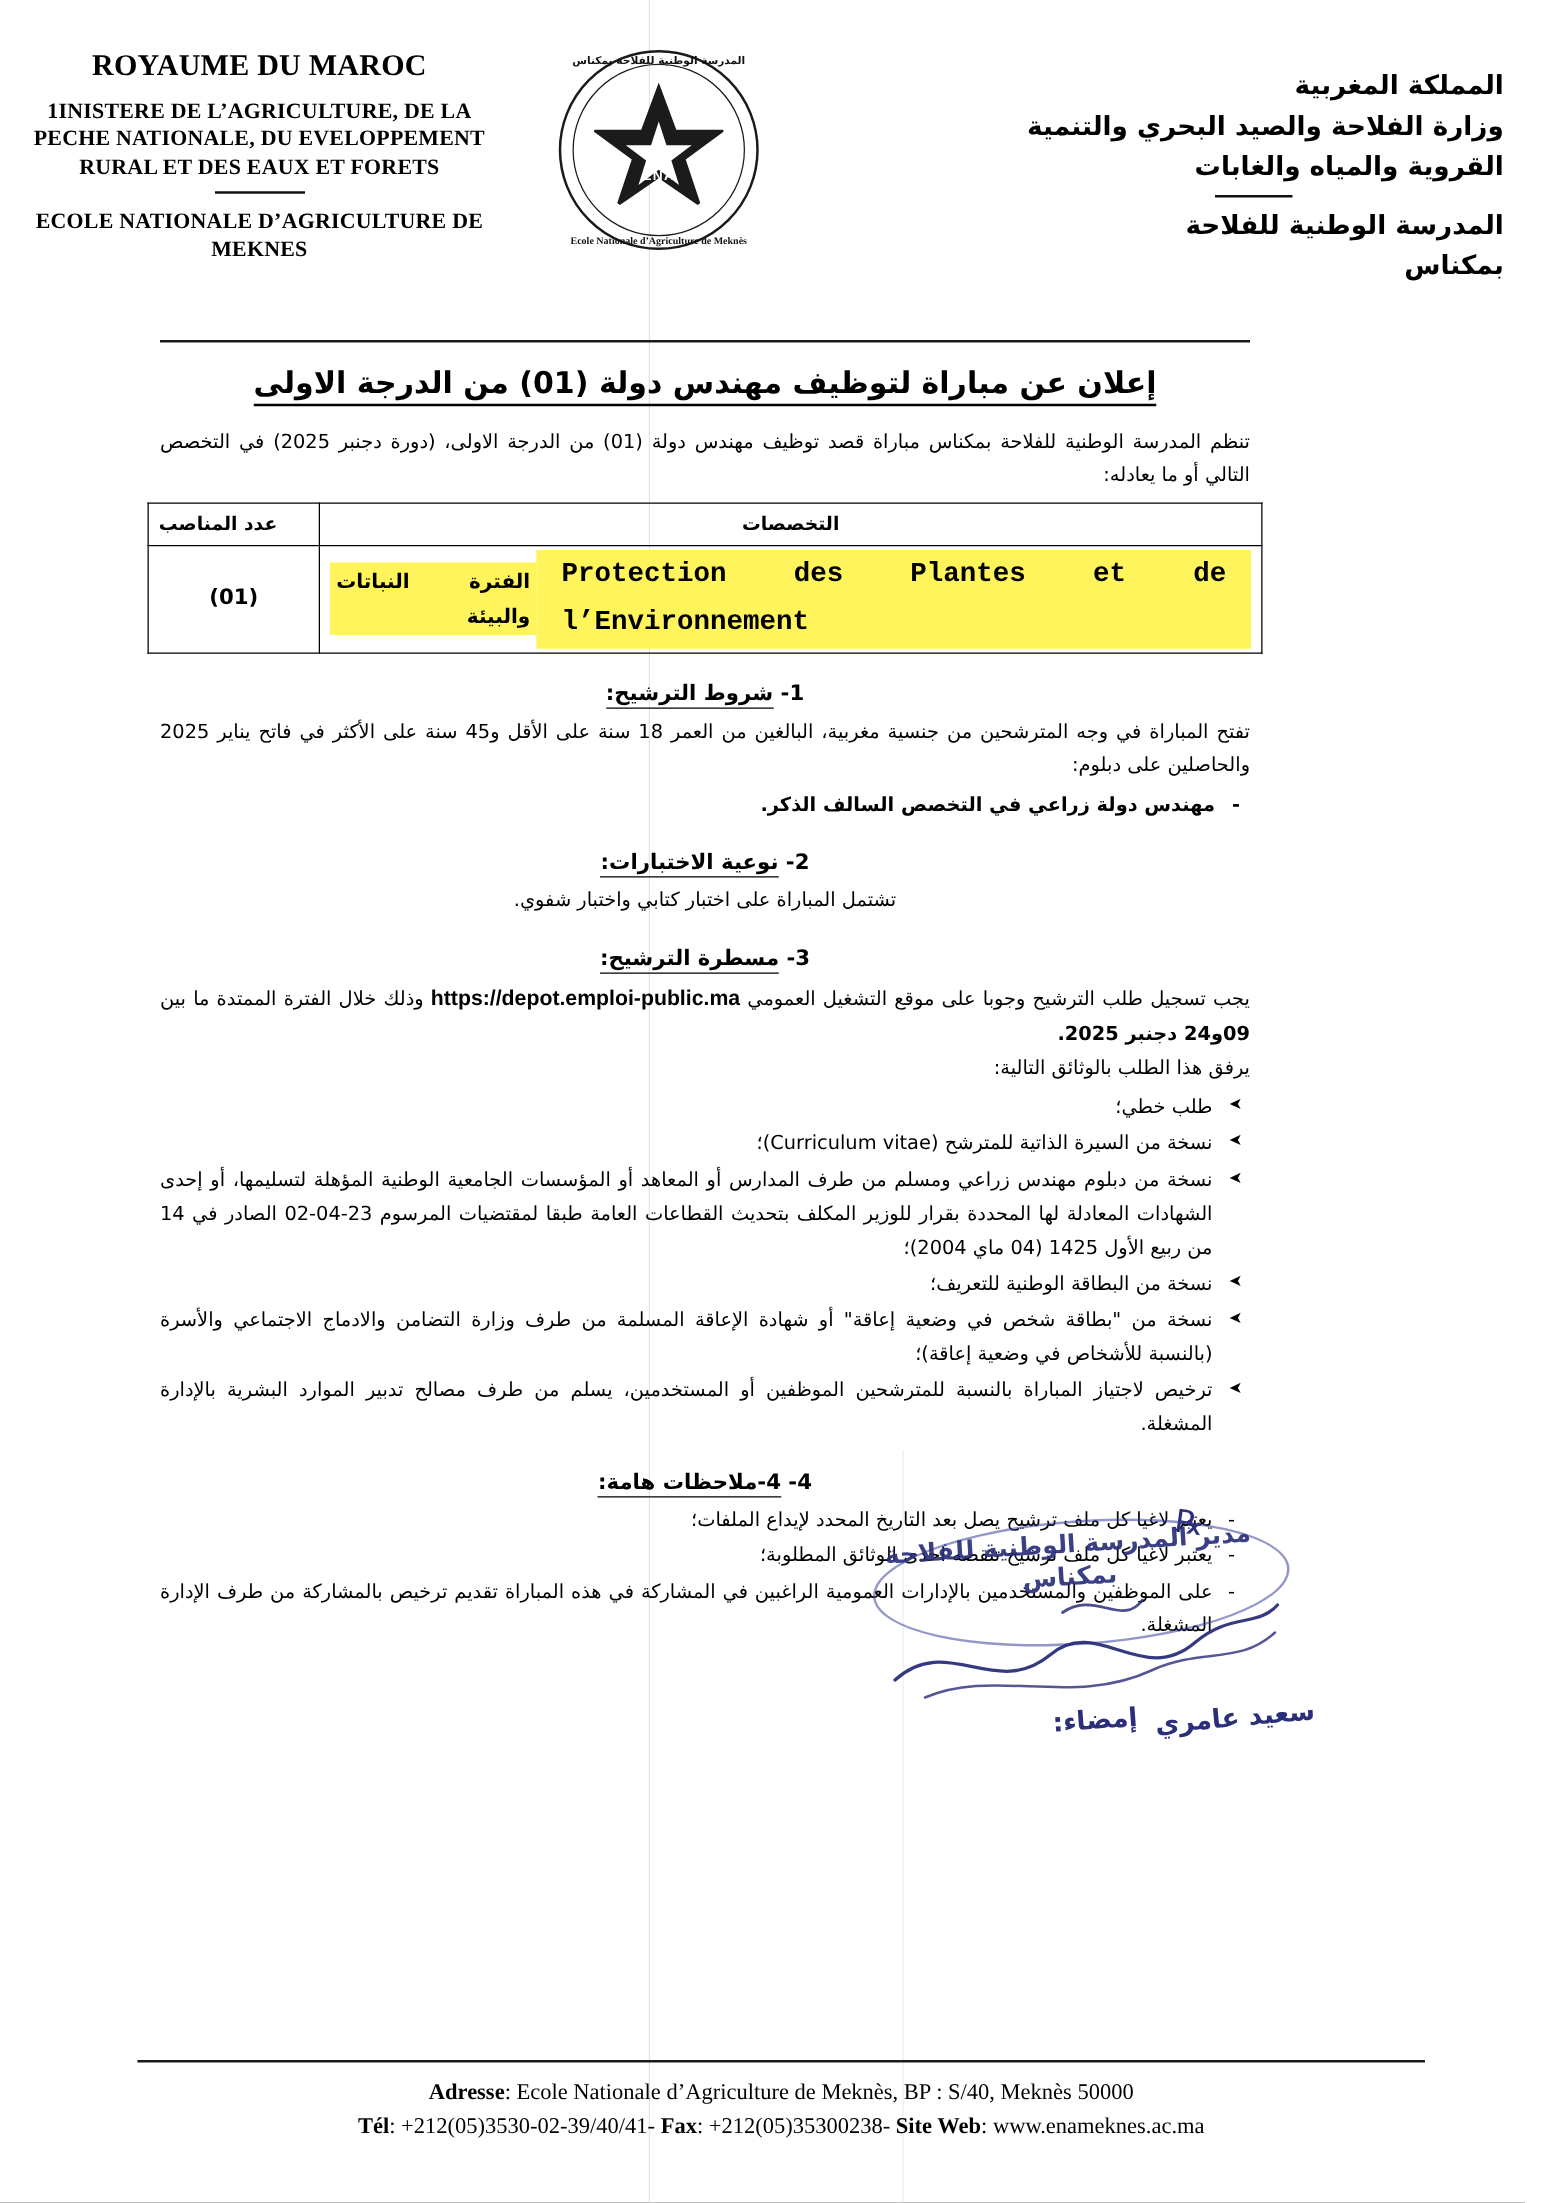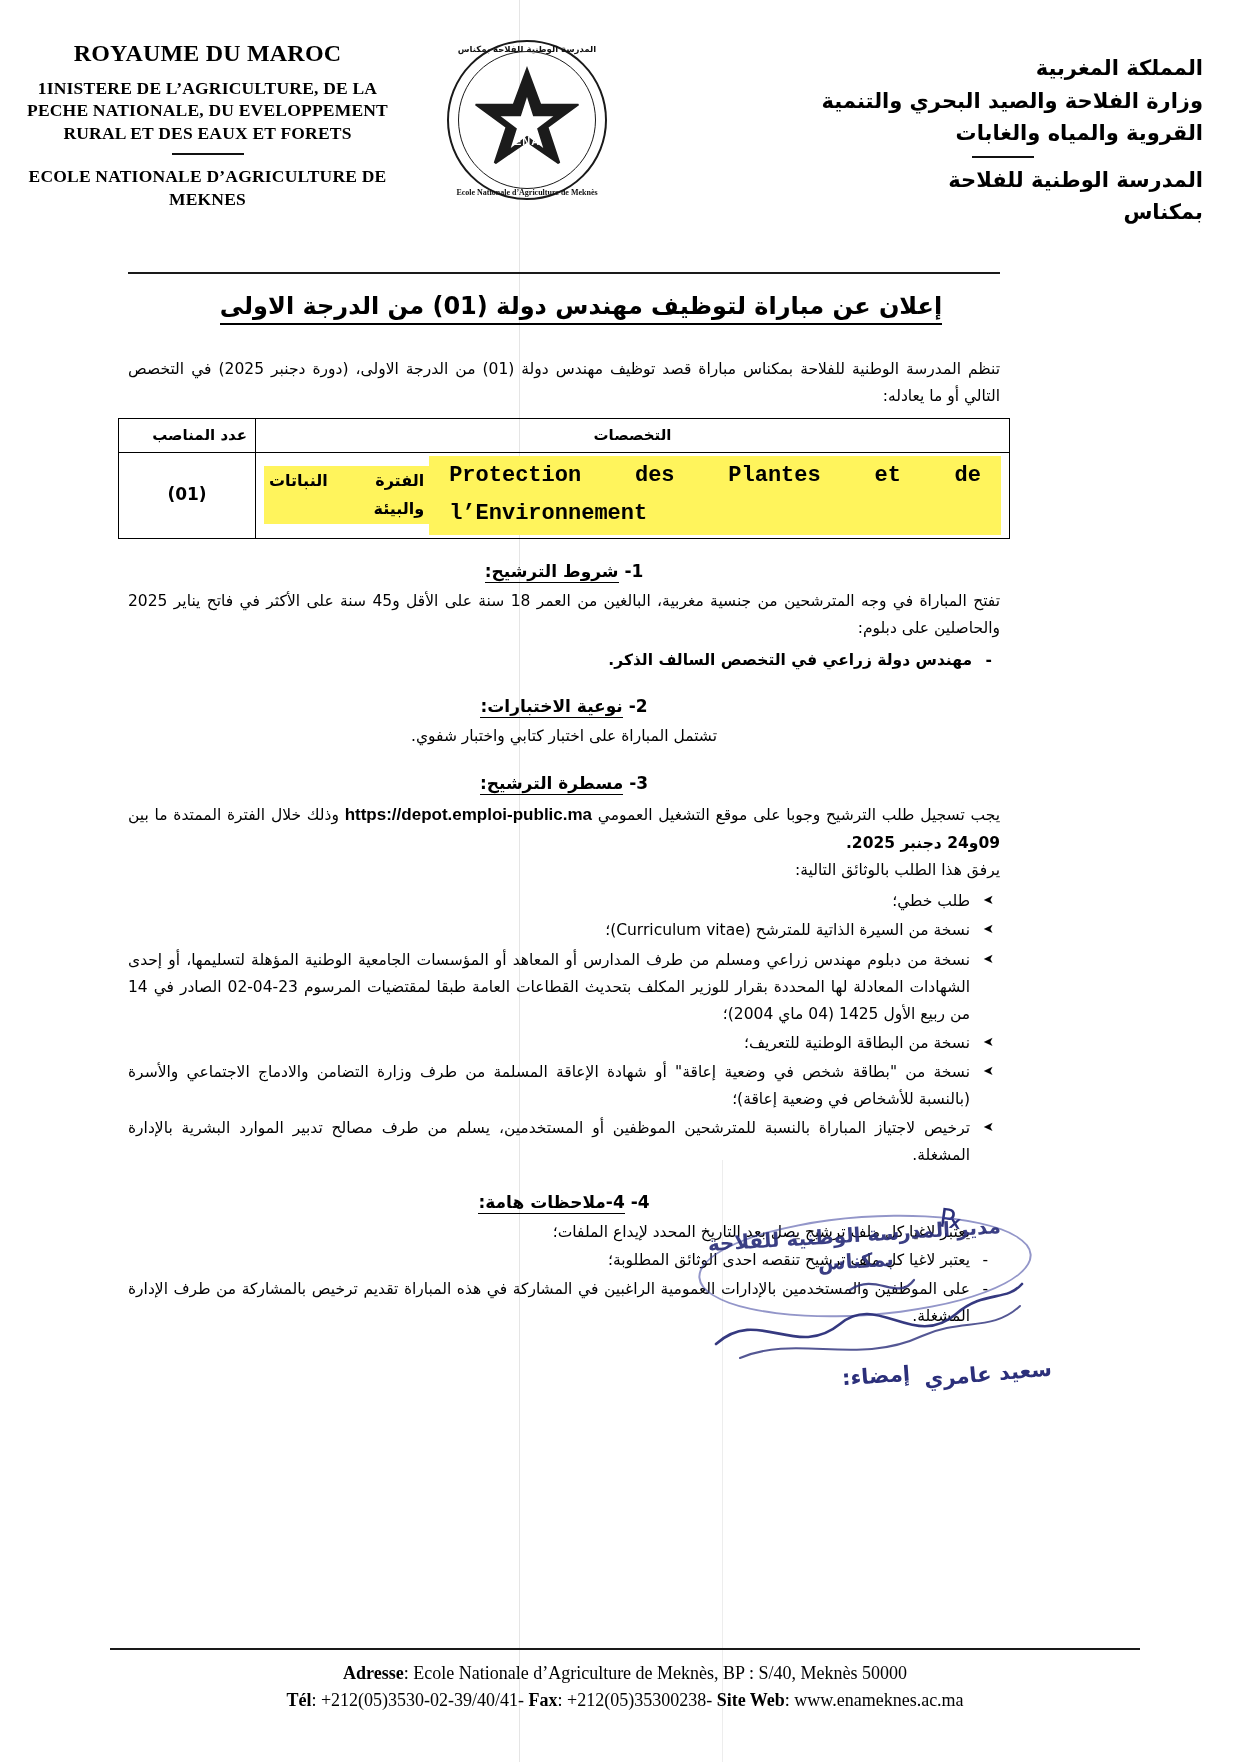--- a/index.html
+++ b/index.html
@@ -61,46 +61,46 @@
     font-size:8.5px;font-weight:bold;color:#111;
     font-family:"DejaVu Sans",sans-serif;
   }
   .emblem .arc-top{top:4px;direction:rtl;}
   .emblem .arc-bot{bottom:3px;font-family:"Liberation Serif",serif;font-size:8px;}
 
   .hrule{position:absolute;left:128px;top:272px;width:872px;height:2px;background:#1a1a1a;}
 
   
   .title{
-    position:absolute;left:145px;top:292px;width:872px;
+    position:absolute;left:128px;top:292px;width:872px;
     text-align:center;direction:rtl;
     font-family:"DejaVu Sans","Liberation Sans",sans-serif;
     font-weight:bold;font-size:24px;
   }
   .title span{border-bottom:2px solid #000;padding-bottom:3px;}
 
   
   .body{
-    position:absolute;left:128px;top:356px;width:872px;
+    position:absolute;left:128px;top:340px;width:872px;
     direction:rtl;text-align:justify;
     font-family:"DejaVu Sans","Liberation Sans",sans-serif;
     font-size:15.5px;line-height:1.75;
   }
   .intro{text-align:justify;}
 
   table.spec{
     width:892px;border-collapse:collapse;margin:8px -10px 0 0;
     direction:rtl;
   }
   table.spec td,table.spec th{
     border:1.6px solid #000;padding:3px 8px;vertical-align:middle;
     font-family:"DejaVu Sans","Liberation Sans",sans-serif;
   }
   th.col-spec{font-size:15px;font-weight:bold;text-align:center;}
-  th.col-num{font-size:15px;font-weight:bold;text-align:right;width:120px;}
+  th.col-num{font-size:15px;font-weight:bold;text-align:left;width:120px;}
   td.cell-num{text-align:center;font-weight:bold;font-size:17px;
     font-family:"Liberation Serif",serif;}
   td.cell-spec{padding:2px 8px;}
   .cell-spec-inner{display:flex;align-items:center;justify-content:space-between;}
   .hl{background:#fff45c;}
   .spec-fr{
     font-family:Liberation Mono, monospace;font-weight:bold;font-size:22px;
     direction:ltr;padding:1px 20px;
   }
   .spec-ar{font-weight:bold;font-size:16px;padding:1px 5px;}

